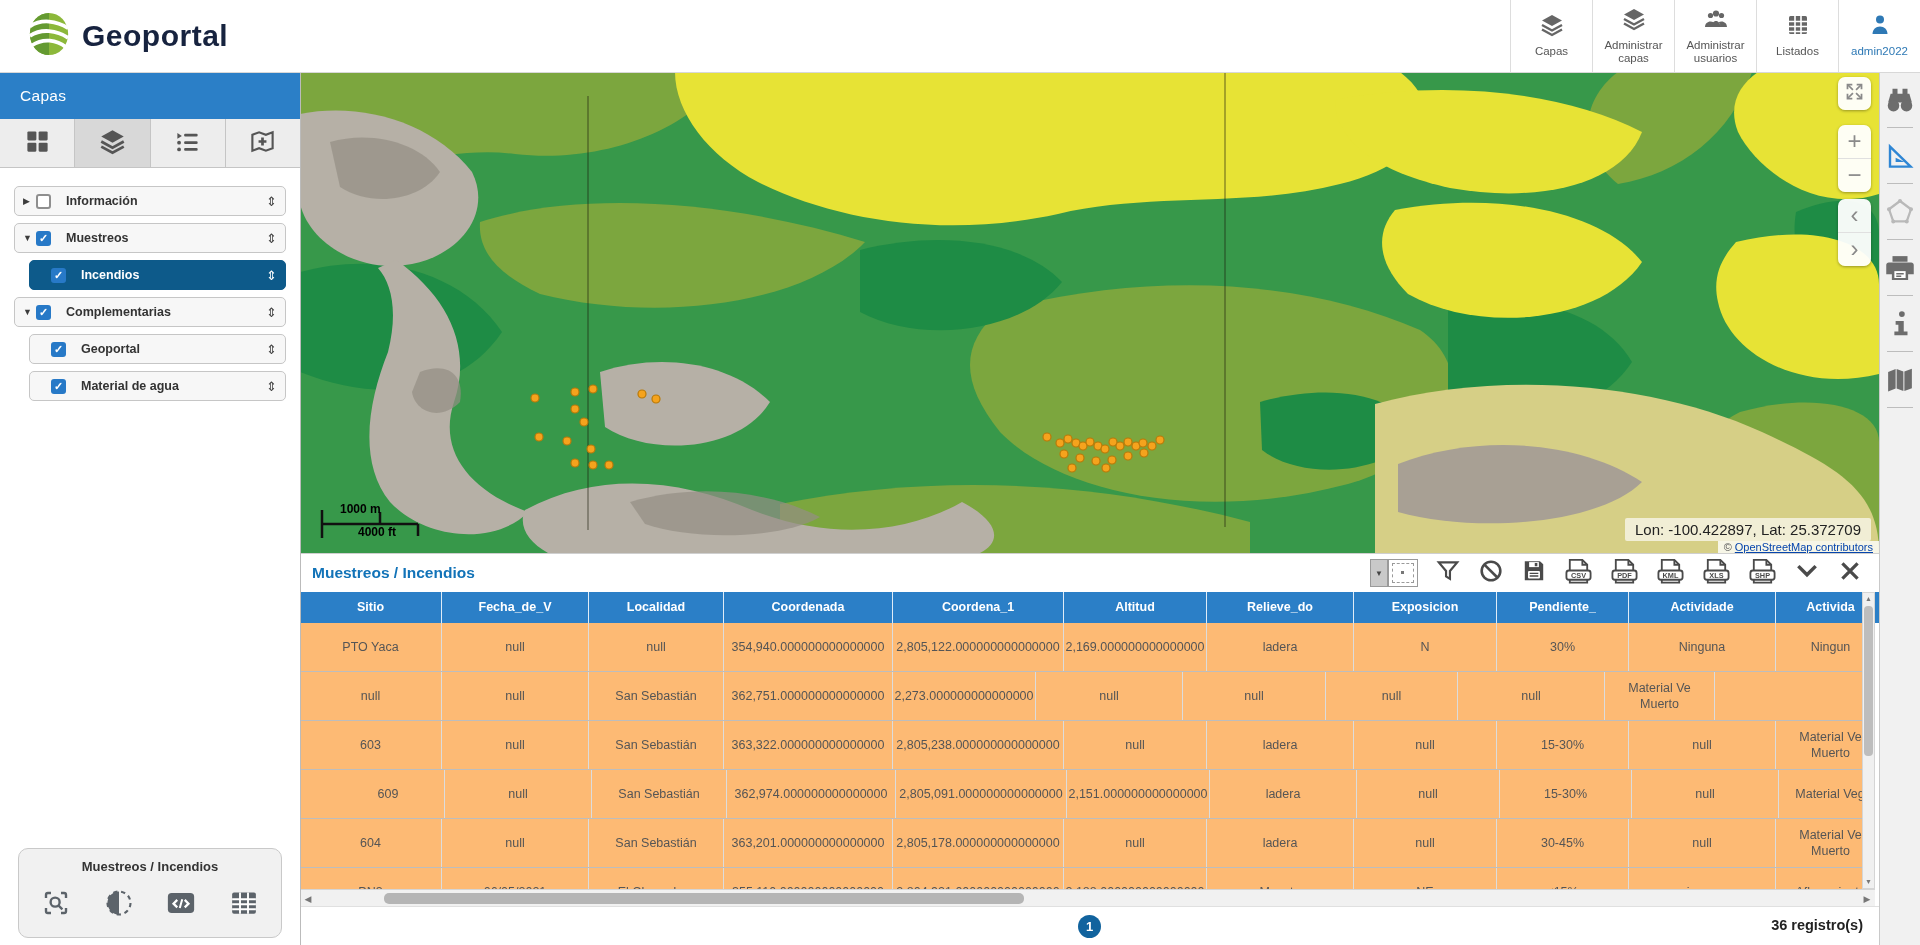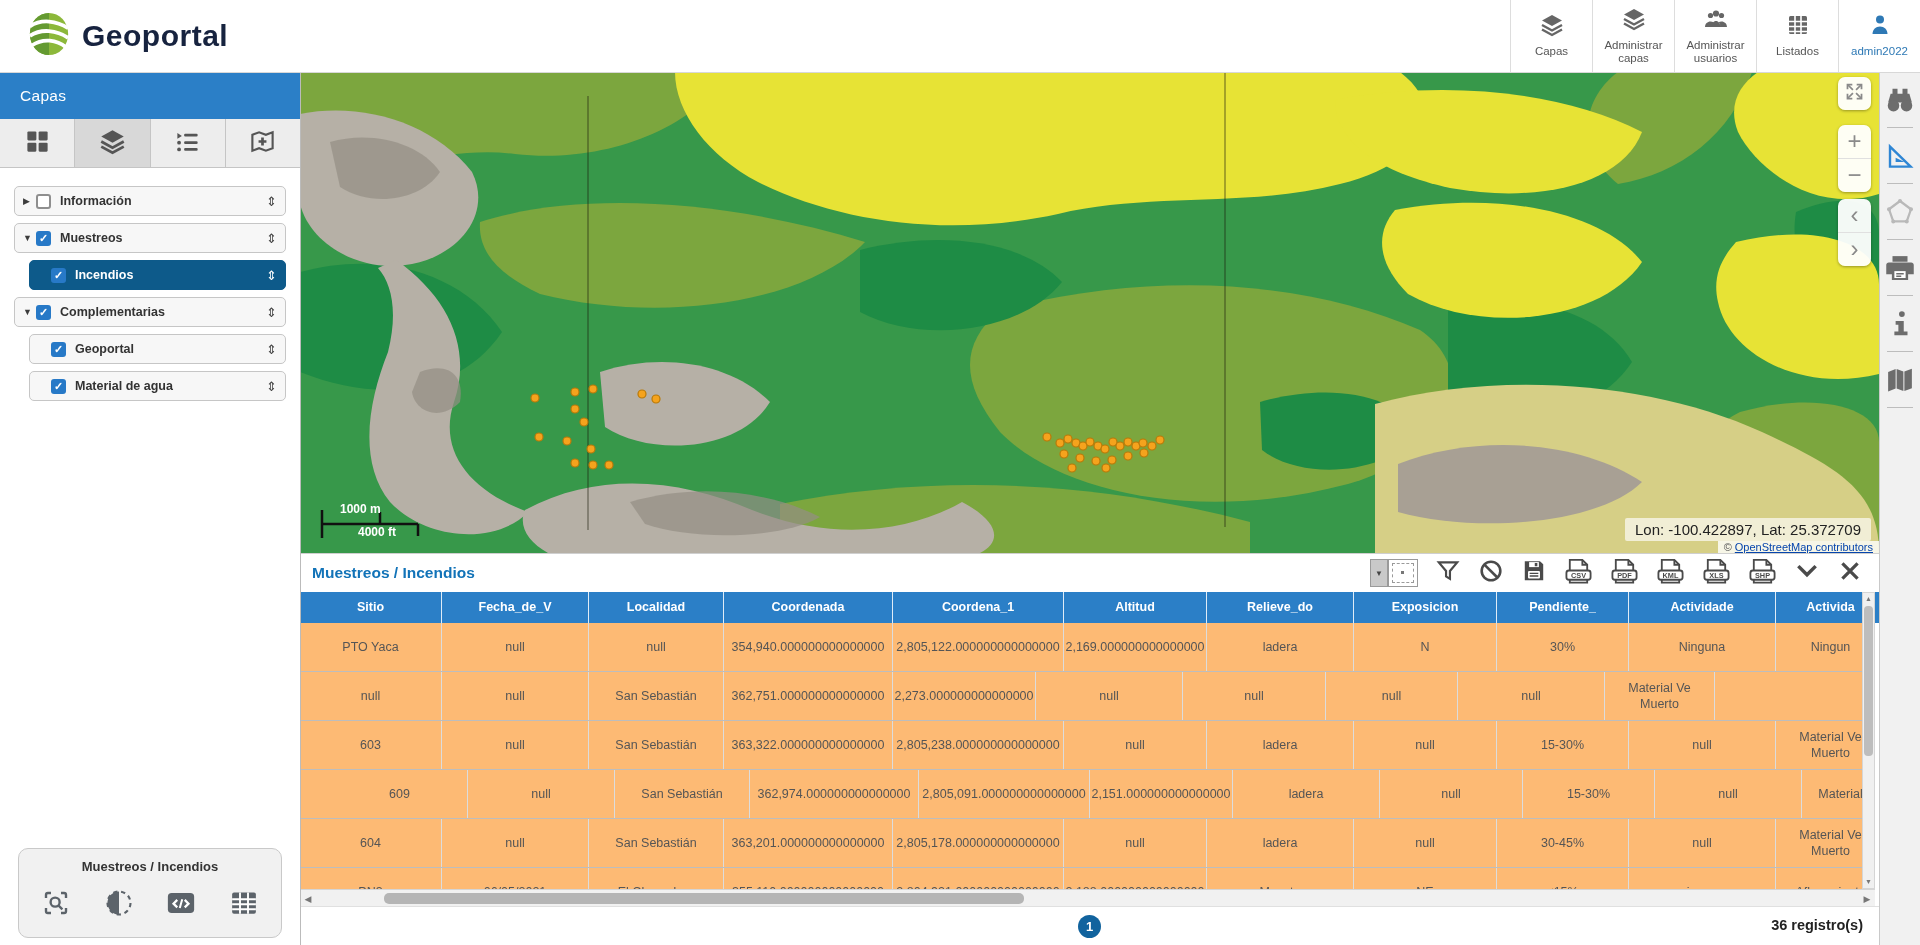--- a/index.html
+++ b/index.html
@@ -30,42 +30,42 @@
   .side-tab svg{width:27px;height:27px}
   #tree{padding:18px 0 0 0}
   .titem{height:30px;margin:0 14px 7px 14px;border:1px solid #c6c6c6;border-radius:5px;
          background:#f7f7f7;display:flex;align-items:center;padding:0 8px;cursor:pointer;box-sizing:border-box}
   .titem.child{margin-left:29px}
   .titem.selected{background:#0d5a8a;border-color:#0d5a8a}
   .titem .caret{width:13px;font-size:9px;color:#3c3c3c;flex:0 0 13px}
   .titem .cb{width:15px;height:15px;border-radius:3px;box-sizing:border-box;flex:0 0 15px}
   .cb.checked{background:#2779c7;color:#fff;font-size:11px;line-height:15px;text-align:center;font-weight:bold}
   .cb.unchecked{background:#fff;border:2px solid #8f8f8f}
-  .titem .tlabel{font-size:12.5px;font-weight:bold;color:#333;margin-left:9px;white-space:nowrap}
+  .titem .tlabel{font-size:12.5px;font-weight:bold;color:#333;margin-left:15px;white-space:nowrap}
   .titem.selected .tlabel,.titem.selected .caret,.titem.selected .handle{color:#fff}
   .titem .handle{margin-left:auto;font-size:13px;color:#444}
   #mini-panel{position:absolute;left:18px;top:776px;width:264px;height:90px;background:#f1f1f1;
               border:1px solid #c9c9c9;border-radius:10px;box-sizing:border-box}
   #mini-title{text-align:center;font-size:13px;font-weight:bold;color:#333;margin-top:10px}
   #mini-icons{display:flex;justify-content:space-between;padding:14px 22px 0 22px}
   .mini-ic{width:30px;height:30px;color:#5c636a;cursor:pointer}
   .mini-ic svg{width:30px;height:30px}
   
   #map{position:absolute;left:300px;top:72px;width:1579px;height:481px;overflow:hidden;background:#37984a}
   #map-svg{position:absolute;left:0;top:0}
   .map-ctl{position:absolute;background:rgba(255,255,255,.95);border-radius:7px;color:#8a8a8a;
            box-shadow:0 1px 3px rgba(0,0,0,.35);text-align:center;cursor:pointer}
   #ctl-full{left:1538px;top:5px;width:33px;height:33px;display:flex;align-items:center;justify-content:center}
   #ctl-full svg{width:21px;height:21px}
   .ctl-group{position:absolute;left:1538px;width:33px;background:rgba(255,255,255,.95);border-radius:7px;
              box-shadow:0 1px 3px rgba(0,0,0,.35);overflow:hidden}
   #ctl-zoom{top:53px}#ctl-nav{top:127px}
   .ctl-btn{height:33px;line-height:31px;font-size:24px;color:#8a8a8a;text-align:center;cursor:pointer}
   .ctl-btn + .ctl-btn{border-top:1px solid #e0e0e0}
-  #scalebar{position:absolute;left:14px;top:430px;width:120px;height:44px;color:#ffffff}
+  #scalebar{position:absolute;left:14px;top:430px;width:120px;height:44px;color:#000000}
   #scalebar .sb-m{position:absolute;left:26px;top:0;font-size:12px;font-weight:bold}
   #scalebar .sb-f{position:absolute;left:44px;top:23px;font-size:12px;font-weight:bold}
   #coords{position:absolute;right:8px;bottom:12px;background:rgba(255,255,255,.65);padding:3px 10px;
           font-size:15px;color:#222;border-radius:2px}
   #attrib{position:absolute;right:0;bottom:0;background:rgba(255,255,255,.8);padding:0 6px;font-size:11px}
   #attrib span{color:#555}
   #attrib a{color:#0645ad;text-decoration:underline;cursor:pointer}
   
   #right-bar{position:absolute;left:1879px;top:72px;width:41px;height:873px;background:#f1f1f1;
              border-left:1px solid #c9c9c9;z-index:26;display:flex;flex-direction:column;align-items:center;box-sizing:border-box}
@@ -554,21 +554,21 @@
         <div class="td" style="width: 171px;">2,805,238.000000000000000</div>
         <div class="td" style="width: 143px;">null</div>
         <div class="td" style="width: 147px;">ladera</div>
         <div class="td" style="width: 143px;">null</div>
         <div class="td" style="width: 132px;">15-30%</div>
         <div class="td" style="width: 147px;">null</div>
         <div class="td" style="width: 110px;">Material Ve
 Muerto</div>
       </div>
       <div class="tr">
-        <div class="td" style="width: 168px; padding-left: 32px;">609</div>
+        <div class="td" style="width: 145px; padding-left: 32px;">609</div>
         <div class="td" style="width: 147px;">null</div>
         <div class="td" style="width: 135px;">San Sebastián</div>
         <div class="td" style="width: 169px;">362,974.000000000000000</div>
         <div class="td" style="width: 171px;">2,805,091.000000000000000</div>
         <div class="td" style="width: 143px;">2,151.000000000000000</div>
         <div class="td" style="width: 147px;">ladera</div>
         <div class="td" style="width: 143px;">null</div>
         <div class="td" style="width: 132px;">15-30%</div>
         <div class="td" style="width: 147px;">null</div>
         <div class="td" style="width: 110px;">Material Vege</div>

